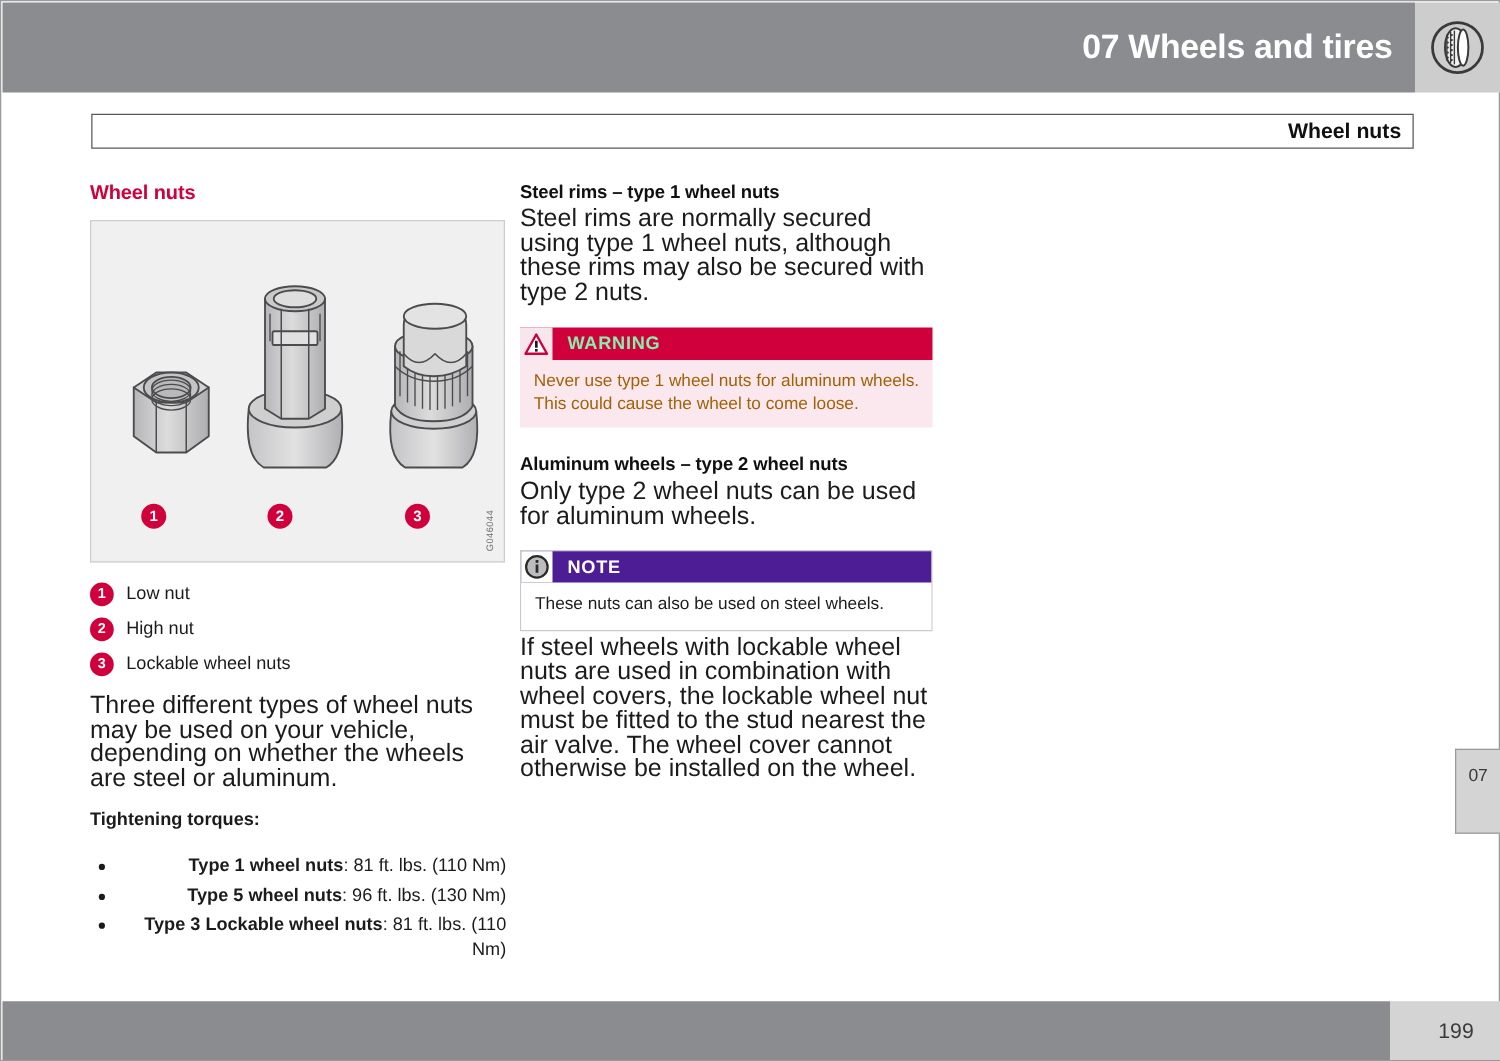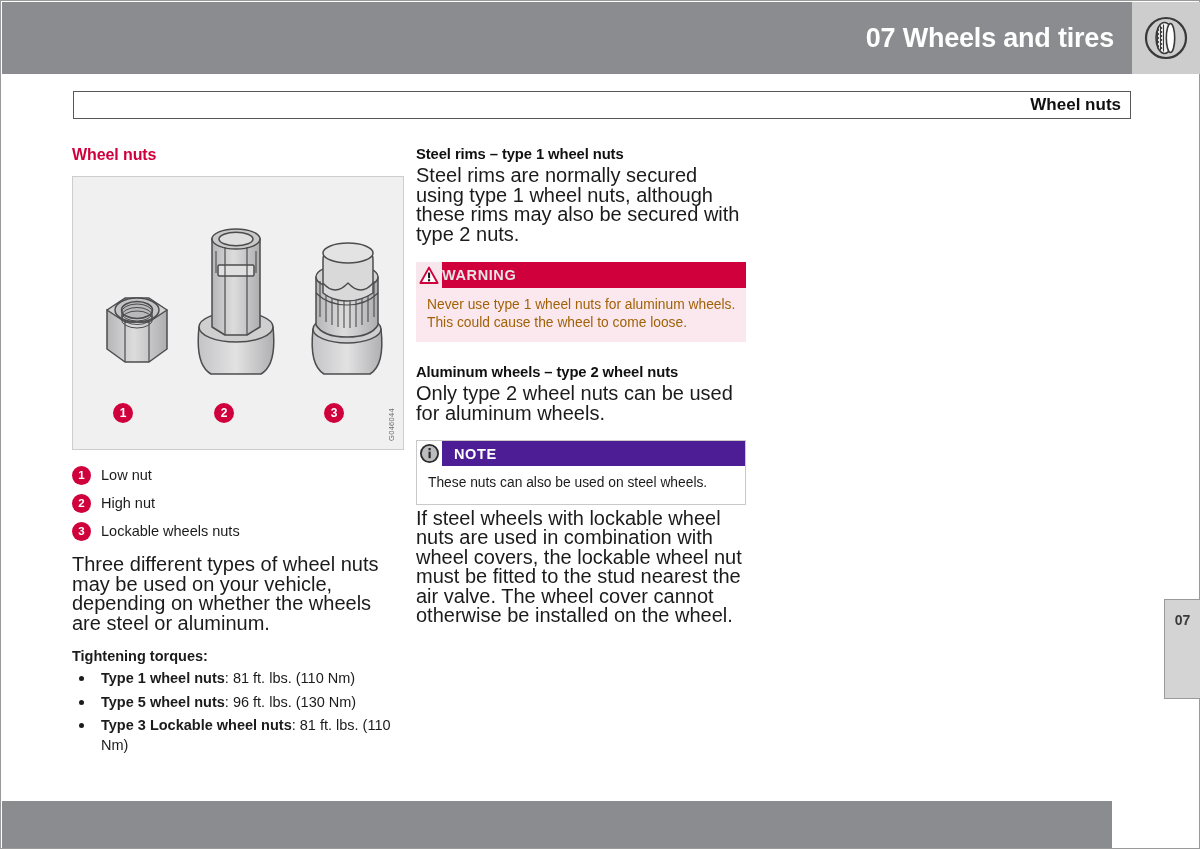--- a/index.html
+++ b/index.html
@@ -193,22 +193,23 @@
 
   .sub-head {
     margin: 15px 0 4px 0;
     font-size: 14.5px;
     font-weight: bold;
     color: #1b1b1b;
   }
 
   ul.torques {
     list-style: none;
-    margin: 5px 0 0 0;
+    margin: 20px 0 0 0;
     padding: 0;
+    text-align: right;
   }
   ul.torques li {
     position: relative;
     padding-left: 29px;
     margin-bottom: 4px;
     font-size: 14.5px;
     line-height: 19.5px;
     color: #1b1b1b;
   }
   ul.torques li .bullet {
@@ -249,24 +250,25 @@
     width: 26px;
     height: 26px;
     background: #f7e6ec;
     display: flex;
     align-items: center;
     justify-content: center;
     flex: 0 0 auto;
   }
   .warning-icon svg { display: block; }
   .warning-label {
-    color: #e5e5e5;
+    color: #86efac;
     font-size: 14.5px;
     font-weight: bold;
     letter-spacing: 0.6px;
+    margin-left: 12px;
   }
   .warning-body {
     background: #fbe8ee;
     padding: 8px 0 11px 11px;
     font-size: 13.8px;
     line-height: 17.5px;
     color: #a16207;
   }
 
   
@@ -307,30 +309,29 @@
     line-height: 17.5px;
     color: #1b1b1b;
   }
 
   
   .side-tab {
     position: absolute;
     left: 1163px;
     top: 598px;
     width: 36px;
-    height: 100px;
+    height: 68px;
     background: #d4d4d4;
     border: 1px solid #9a9a9a;
     border-right: none;
     box-sizing: border-box;
     display: flex;
     align-items: flex-start;
     justify-content: center;
     padding-top: 12px;
-    font-weight: bold;
   }
   .side-tab-text {
     font-size: 14px;
     color: #3a3a3a;
   }
 
   
   .footer {
     position: absolute;
     left: 1px;
@@ -485,21 +486,21 @@
       <div class="legend-row">
         <div class="legend-badge">1</div>
         <div class="legend-label">Low nut</div>
       </div>
       <div class="legend-row">
         <div class="legend-badge">2</div>
         <div class="legend-label">High nut</div>
       </div>
       <div class="legend-row">
         <div class="legend-badge">3</div>
-        <div class="legend-label">Lockable wheels nuts</div>
+        <div class="legend-label">Lockable wheel nuts</div>
       </div>
     </div>
 
     <p class="body">Three different types of wheel nuts may be used on your vehicle, depending on whether the wheels are steel or aluminum.</p>
 
     <div class="sub-head">Tightening torques:</div>
 
     <ul class="torques">
       <li>
         <span class="bullet"></span>
@@ -554,15 +555,18 @@
 
     <p class="body tight">If steel wheels with lockable wheel nuts are used in combination with wheel covers, the lockable wheel nut must be fitted to the stud nearest the air valve. The wheel cover cannot otherwise be installed on the wheel.</p>
   </div>
 
   <div class="side-tab">
     <div class="side-tab-text">07</div>
   </div>
 
   <div class="footer">
     <div class="footer-bar"></div>
+    <div class="footer-page">
+      <div class="footer-page-num">199</div>
+    </div>
   </div>
 
 </div>
 
 </body></html>

